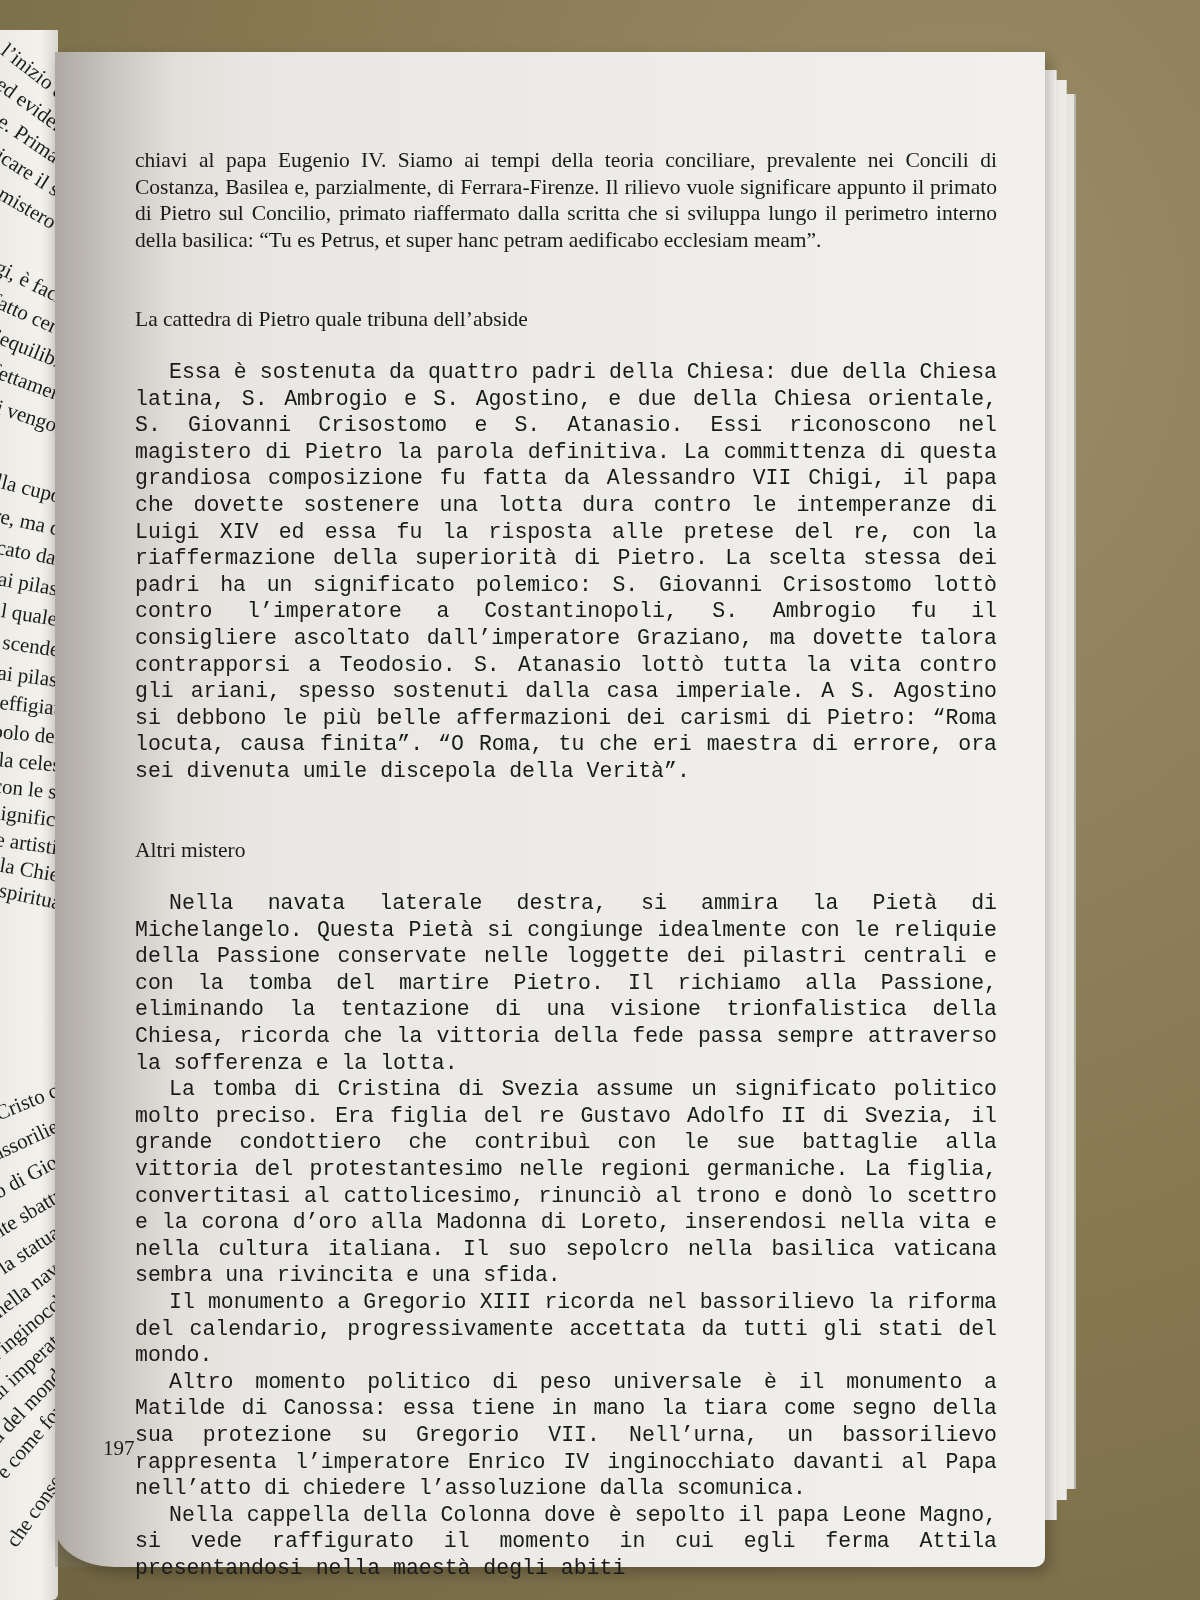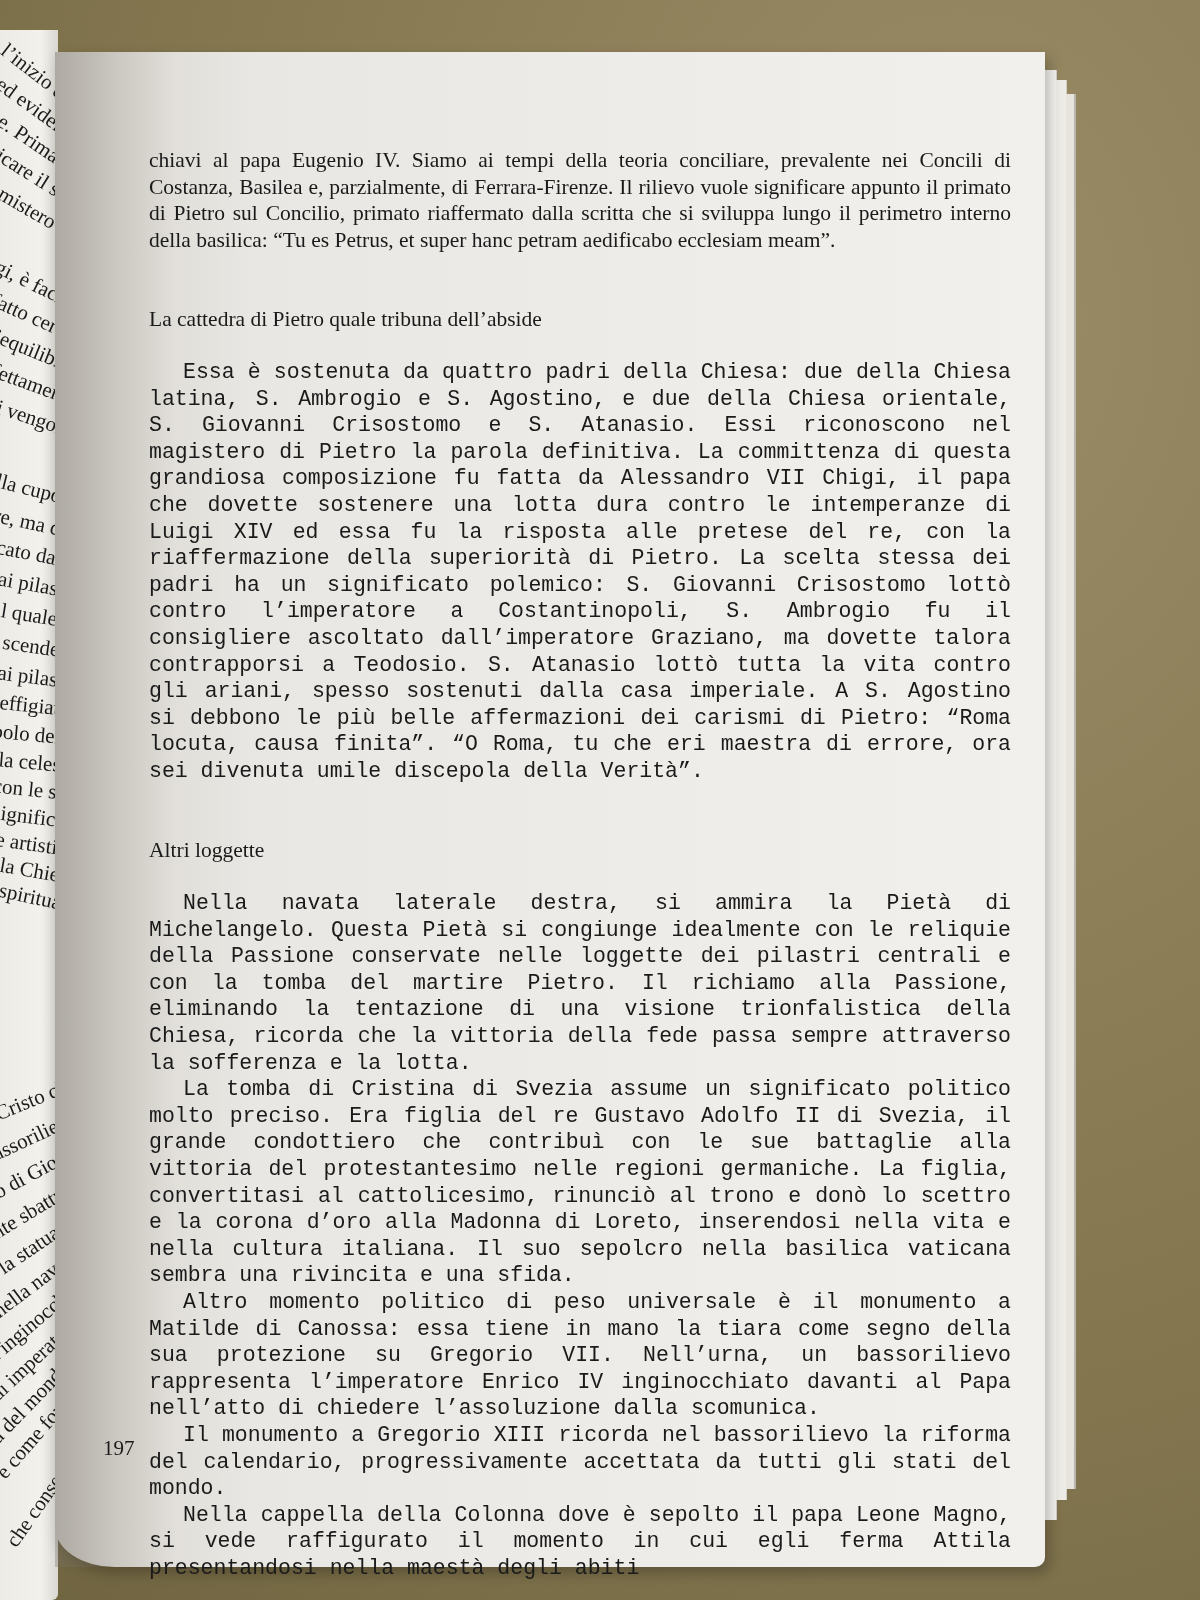--- a/index.html
+++ b/index.html
@@ -34,21 +34,21 @@
       position: absolute; left: 55px; top: 52px; width: 990px; height: 1515px;
       background: linear-gradient(90deg, #cbc8c2 0%, #dcd9d3 6%, #e9e7e3 20%, #eeece8 60%, #f1f0ec 100%);
       border-radius: 0 0 10px 60px / 0 0 10px 40px;
       box-shadow: 4px 6px 14px rgba(0,0,0,0.25);
     }
     .gutter-shadow {
       position: absolute; left: 0; top: 0; bottom: 0; width: 120px;
       background: linear-gradient(90deg, rgba(120,115,105,0.35), rgba(120,115,105,0));
     }
     .text-block {
-      position: absolute; left: 94px; top: 95px; width: 862px;
+      position: absolute; left: 80px; top: 95px; width: 862px;
       color: #1a1a1a; font-size: 21.5px; line-height: 26.6px;
       text-align: justify;
     }
     .text-block p { margin: 0; }
     .text-block .indent { text-indent: 34px; font-family: Liberation Mono, monospace; }
     .text-block h3 {
       font-weight: normal; font-size: 21.5px; margin: 0; line-height: 26.6px;
     }
     .gap-lg { height: 53px; }
     .gap-md { height: 26px; }
@@ -112,23 +112,23 @@
 
   <div class="text-block">
     <p>chiavi al papa Eugenio IV. Siamo ai tempi della teoria conciliare, prevalente nei Concili di Costanza, Basilea e, parzialmente, di Ferrara-Firenze. Il rilievo vuole significare appunto il primato di Pietro sul Concilio, primato riaffermato dalla scritta che si sviluppa lungo il perimetro interno della basilica: “Tu es Petrus, et super hanc petram aedificabo ecclesiam meam”.</p>
 
     <div class="gap-lg"></div>
     <h3>La cattedra di Pietro quale tribuna dell’abside</h3>
     <div class="gap-md"></div>
     <p class="indent">Essa è sostenuta da quattro padri della Chiesa: due della Chiesa latina, S. Ambrogio e S. Agostino, e due della Chiesa orientale, S. Giovanni Crisostomo e S. Atanasio. Essi riconoscono nel magistero di Pietro la parola definitiva. La committenza di questa grandiosa composizione fu fatta da Alessandro VII Chigi, il papa che dovette sostenere una lotta dura contro le intemperanze di Luigi XIV ed essa fu la risposta alle pretese del re, con la riaffermazione della superiorità di Pietro. La scelta stessa dei padri ha un significato polemico: S. Giovanni Crisostomo lottò contro l’imperatore a Costantinopoli, S. Ambrogio fu il consigliere ascoltato dall’imperatore Graziano, ma dovette talora contrapporsi a Teodosio. S. Atanasio lottò tutta la vita contro gli ariani, spesso sostenuti dalla casa imperiale. A S. Agostino si debbono le più belle affermazioni dei carismi di Pietro: “Roma locuta, causa finita”. “O Roma, tu che eri maestra di errore, ora sei divenuta umile discepola della Verità”.</p>
 
     <div class="gap-lg"></div>
-    <h3>Altri loggette</h3>
+    <h3>Altri mistero</h3>
     <div class="gap-md"></div>
     <p class="indent">Nella navata laterale destra, si ammira la Pietà di Michelangelo. Questa Pietà si congiunge idealmente con le reliquie della Passione conservate nelle loggette dei pilastri centrali e con la tomba del martire Pietro. Il richiamo alla Passione, eliminando la tentazione di una visione trionfalistica della Chiesa, ricorda che la vittoria della fede passa sempre attraverso la sofferenza e la lotta.</p>
     <p class="indent">La tomba di Cristina di Svezia assume un significato politico molto preciso. Era figlia del re Gustavo Adolfo II di Svezia, il grande condottiero che contribuì con le sue battaglie alla vittoria del protestantesimo nelle regioni germaniche. La figlia, convertitasi al cattolicesimo, rinunciò al trono e donò lo scettro e la corona d’oro alla Madonna di Loreto, inserendosi nella vita e nella cultura italiana. Il suo sepolcro nella basilica vaticana sembra una rivincita e una sfida.</p>
+    <p class="indent">Il monumento a Gregorio XIII ricorda nel bassorilievo la riforma del calendario, progressivamente accettata da tutti gli stati del mondo.</p>
     <p class="indent">Altro momento politico di peso universale è il monumento a Matilde di Canossa: essa tiene in mano la tiara come segno della sua protezione su Gregorio VII. Nell’urna, un bassorilievo rappresenta l’imperatore Enrico IV inginocchiato davanti al Papa nell’atto di chiedere l’assoluzione dalla scomunica.</p>
-    <p class="indent">Il monumento a Gregorio XIII ricorda nel bassorilievo la riforma del calendario, progressivamente accettata da tutti gli stati del mondo.</p>
     <p class="indent">Nella cappella della Colonna dove è sepolto il papa Leone Magno, si vede raffigurato il momento in cui egli ferma Attila presentandosi nella maestà degli abiti</p>
   </div>
 
   <div class="page-number">197</div>
 </div>
 
 </body></html>

